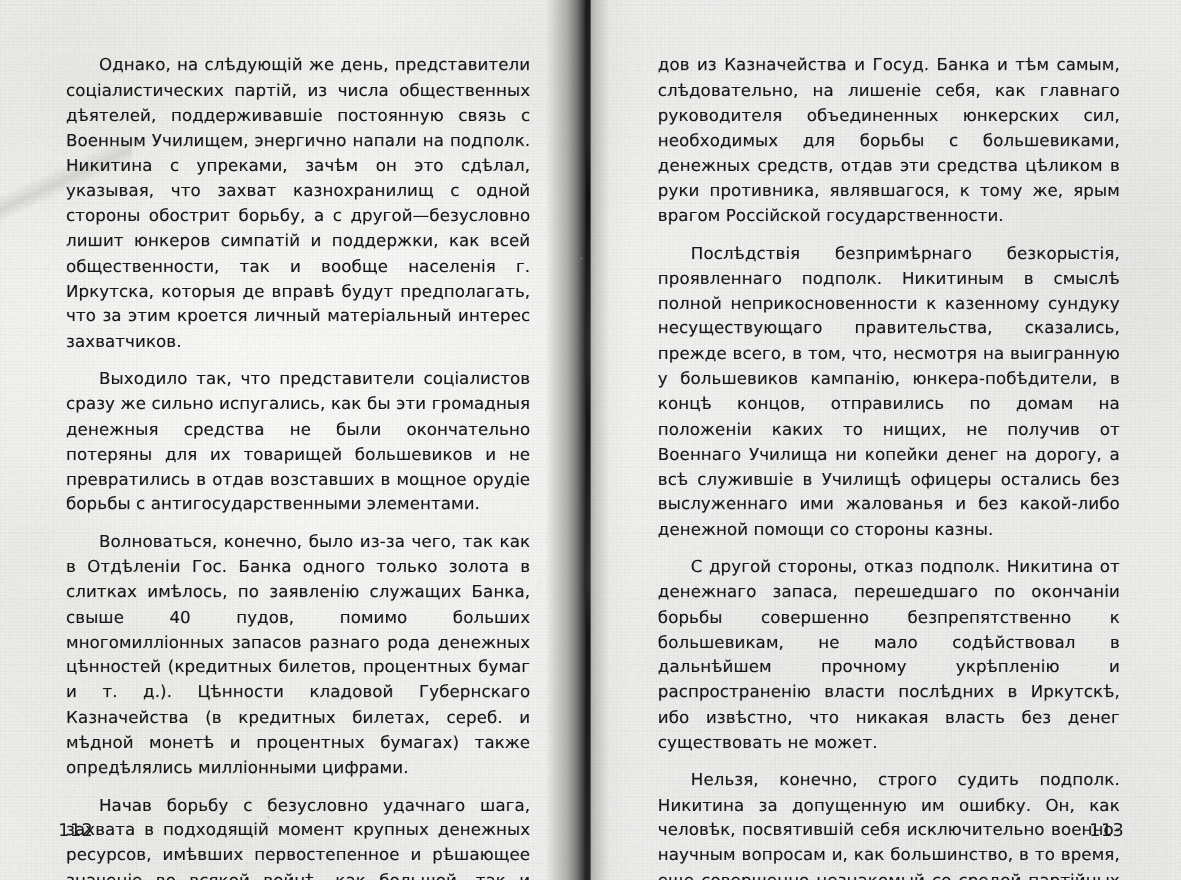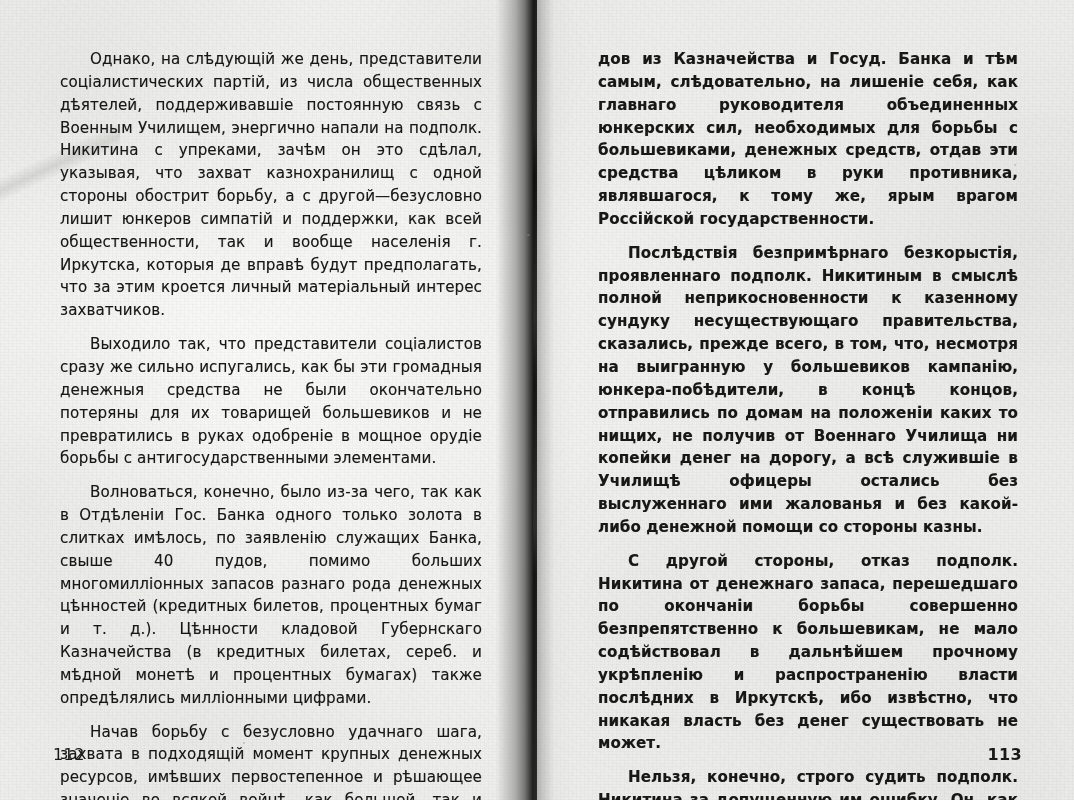--- a/index.html
+++ b/index.html
@@ -101,21 +101,21 @@
                 rgba(210,210,208,.18) 45%, rgba(255,255,255,0) 100%);
   }
 
   
   .leaf {
     position: absolute;
     top: 0;
     height: 800px;
   }
   .leaf.left  { left: 0;    width: 500px; }
-  .leaf.right { left: 560px; width: 514px; font-weight: bold; }
+  .leaf.right { left: 560px; width: 514px; }
 
   .textblock {
     position: absolute;
     top: 48px;
     color: #171717;
     font-family: "DejaVu Sans", sans-serif;
     font-size: 15.1px;
     line-height: 22.85px;
     text-align: justify;
     letter-spacing: .1px;
@@ -175,21 +175,21 @@
   <div class="gutter-shadow-right"></div>
 
   <div class="speck" style="left:527px;top:234px;width:3px;height:2px;"></div>
   <div class="speck" style="left:1014px;top:164px;width:2px;height:2px;"></div>
   <div class="speck" style="left:604px;top:172px;width:2px;height:2px;"></div>
   <div class="speck" style="left:243px;top:742px;width:2px;height:2px;"></div>
 
   <div class="leaf left">
     <div class="textblock">
       <p class="gap-after">Однако, на слѣдующій же день, представители соціалистических партій, из числа общественных дѣятелей, поддерживавшіе постоянную связь с Военным Училищем, энергично напали на подполк. Никитина с упреками, зачѣм он это сдѣлал, указывая, что захват казнохранилищ с одной стороны обострит борьбу, а с другой—безусловно лишит юнкеров симпатій и поддержки, как всей общественности, так и вообще населенія г. Иркутска, которыя де вправѣ будут предполагать, что за этим кроется личный матеріальный интерес захватчиков.</p>
-      <p class="gap-after">Выходило так, что представители соціалистов сразу же сильно испугались, как бы эти громадныя денежныя средства не были окончательно потеряны для их товарищей большевиков и не превратились в руках одобреніе в мощное орудіе борьбы с антигосударственными элементами.</p>
+      <p class="gap-after">Выходило так, что представители соціалистов сразу же сильно испугались, как бы эти громадныя денежныя средства не были окончательно потеряны для их товарищей большевиков и не превратились в отдав возставших в мощное орудіе борьбы с антигосударственными элементами.</p>
       <p class="gap-after">Волноваться, конечно, было из-за чего, так как в Отдѣленіи Гос. Банка одного только золота в слитках имѣлось, по заявленію служащих Банка, свыше 40 пудов, помимо больших многомилліонных запасов разнаго рода денежных цѣнностей (кредитных билетов, процентных бумаг и т. д.). Цѣнности кладовой Губернскаго Казначейства (в кредитных билетах, сереб. и мѣдной монетѣ и процентных бумагах) также опредѣлялись милліонными цифрами.</p>
       <p>Начав борьбу с безусловно удачнаго шага, захвата в подходящій момент крупных денежных ресурсов, имѣвших первостепенное и рѣшающее значеніе во всякой войнѣ, как большой, так и маленькой, подполк. Никитин допустил в дальнѣйшем, можно сказать, непоправимую ошибку, поддавшись убѣжденіям соціалистов и легко согласившись, из-за опасенія потерять эфемерную поддержку общественности, на вывод своих отря-</p>
     </div>
     <div class="folio left-folio">112</div>
   </div>
 
   <div class="leaf right">
     <div class="textblock">
       <p class="cont gap-after">дов из Казначейства и Госуд. Банка и тѣм самым, слѣдовательно, на лишеніе себя, как главнаго руководителя объединенных юнкерских сил, необходимых для борьбы с большевиками, денежных средств, отдав эти средства цѣликом в руки противника, являвшагося, к тому же, ярым врагом Россійской государственности.</p>
       <p class="gap-after">Послѣдствія безпримѣрнаго безкорыстія, проявленнаго подполк. Никитиным в смыслѣ полной неприкосновенности к казенному сундуку несуществующаго правительства, сказались, прежде всего, в том, что, несмотря на выигранную у большевиков кампанію, юнкера-побѣдители, в концѣ концов, отправились по домам на положеніи каких то нищих, не получив от Военнаго Училища ни копейки денег на дорогу, а всѣ служившіе в Училищѣ офицеры остались без выслуженнаго ими жалованья и без какой-либо денежной помощи со стороны казны.</p>

